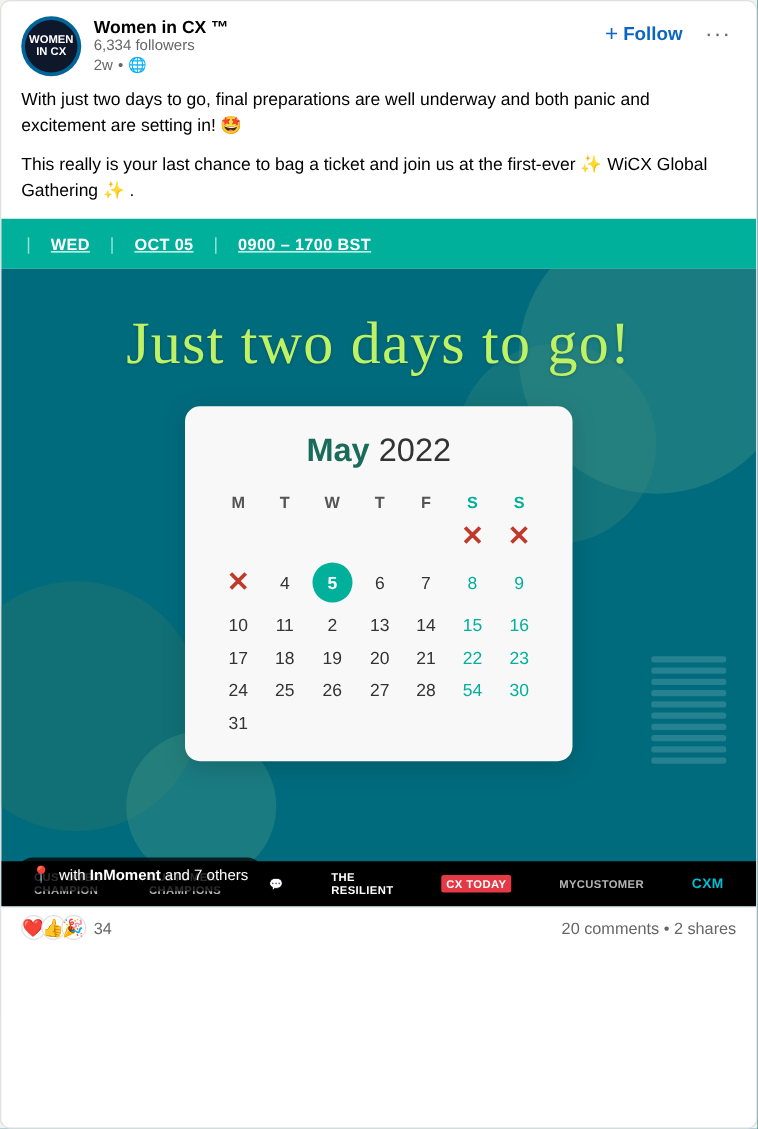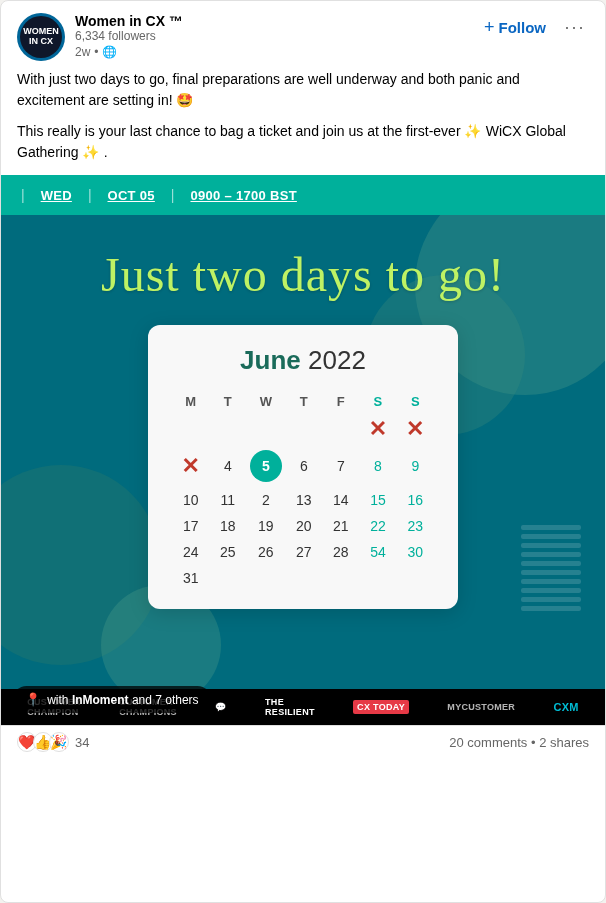--- a/index.html
+++ b/index.html
@@ -415,21 +415,21 @@
       <div class="stripe-line"></div>
         <div class="stripe-line"></div>
       <div class="stripe-line"></div>
         <div class="stripe-line"></div>
     </div>
 
     <div class="script-text">Just two days to go!</div>
 
     <div class="calendar-card">
       <div class="cal-month">
-        <strong>June</strong>&nbsp;<span>2022</span>
+        <strong>May</strong>&nbsp;<span>2022</span>
       </div>
       <table class="cal-grid">
         <thead>
           <tr>
             <th>M</th>
             <th>T</th>
             <th>W</th>
             <th>T</th>
             <th>F</th>
             <th class="weekend">S</th>

